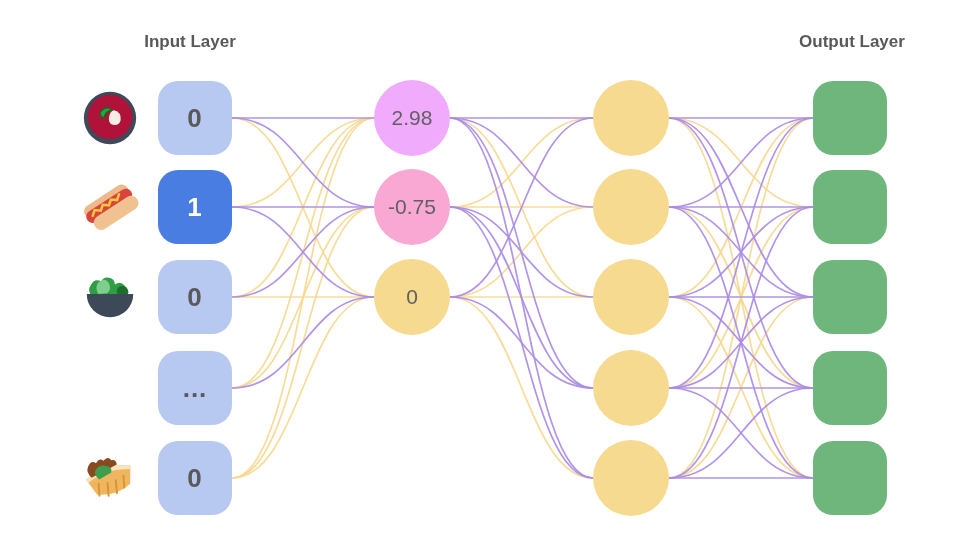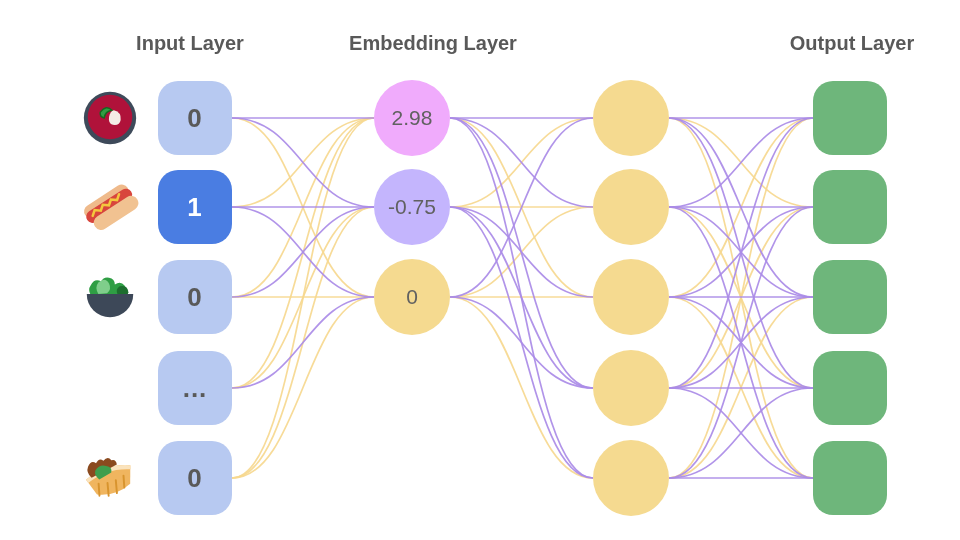--- a/index.html
+++ b/index.html
@@ -2,39 +2,38 @@
 <html><head>
 <meta charset="utf-8">
 <style>
   html,body{margin:0;padding:0;background:#ffffff;}
   .canvas{
     position:relative;width:960px;height:540px;background:#ffffff;
     font-family:"Liberation Sans", sans-serif;overflow:hidden;
   }
   .layer-heading{
     position:absolute;top:32px;transform:translateX(-50%);
-    font-size:20px;font-weight:bold;white-space:nowrap;margin:0;
+    font-size:17px;font-weight:bold;white-space:nowrap;margin:0;
   }
   #edge-svg{position:absolute;left:0;top:0;width:960px;height:540px;}
   .node{
     position:absolute;display:flex;align-items:center;justify-content:center;
     box-sizing:border-box;
   }
   .square{width:74px;height:74px;border-radius:20px;}
   .circle{width:76px;height:76px;border-radius:50%;}
   .input-label{font-size:26px;font-weight:bold;letter-spacing:1px;}
   .circle-label{font-size:21px;font-weight:normal;}
   .food-icon{position:absolute;width:62px;height:62px;}
 </style>
 </head>
 <body>
 
 <div class="canvas">
   <h2 class="layer-heading" style="left: 190px; color: rgb(89, 89, 89);">Input Layer</h2>
-  <h2 class="layer-heading" style="left: 433px; color: rgb(89, 89, 89);">Embedding Layer</h2>
   <h2 class="layer-heading" style="left: 852px; color: rgb(89, 89, 89);">Output Layer</h2>
 
   <svg id="edge-svg" viewBox="0 0 960 540" xmlns="http://www.w3.org/2000/svg">
       <path d="M 232 118 C 300.15999999999997 118, 305.84000000000003 297, 374 297" fill="none" stroke="#f6d88f" stroke-width="1.7" stroke-opacity="0.92"></path>
       <path d="M 232 207 C 300.15999999999997 207, 305.84000000000003 118, 374 118" fill="none" stroke="#f6d88f" stroke-width="1.7" stroke-opacity="0.92"></path>
       <path d="M 232 297 C 300.15999999999997 297, 305.84000000000003 118, 374 118" fill="none" stroke="#f6d88f" stroke-width="1.7" stroke-opacity="0.92"></path>
       <path d="M 232 297 C 300.15999999999997 297, 305.84000000000003 297, 374 297" fill="none" stroke="#f6d88f" stroke-width="1.7" stroke-opacity="0.92"></path>
       <path d="M 232 388 C 300.15999999999997 388, 305.84000000000003 118, 374 118" fill="none" stroke="#f6d88f" stroke-width="1.7" stroke-opacity="0.92"></path>
       <path d="M 232 388 C 300.15999999999997 388, 305.84000000000003 207, 374 207" fill="none" stroke="#f6d88f" stroke-width="1.7" stroke-opacity="0.92"></path>
       <path d="M 232 478 C 300.15999999999997 478, 305.84000000000003 118, 374 118" fill="none" stroke="#f6d88f" stroke-width="1.7" stroke-opacity="0.92"></path>
@@ -133,21 +132,21 @@
         <span class="input-label" style="color: rgb(89, 89, 89);">...</span>
       </div>
       <div class="node square" style="left: 158px; top: 441px; background: rgb(183, 201, 241);">
         <span class="input-label" style="color: rgb(89, 89, 89);">0</span>
       </div>
     </div>
   <div id="embedding-col">
       <div class="node circle" style="left: 374px; top: 80px; background: #f0abfc;">
         <span class="circle-label" style="color: rgb(97, 97, 97);">2.98</span>
       </div>
-      <div class="node circle" style="left: 374px; top: 169px; background: #c4b5fd;">
+      <div class="node circle" style="left: 374px; top: 169px; background: #f9a8d4;">
         <span class="circle-label" style="color: rgb(97, 97, 97);">-0.75</span>
       </div>
       <div class="node circle" style="left: 374px; top: 259px; background: rgb(245, 218, 144);">
         <span class="circle-label" style="color: rgb(97, 97, 97);">0</span>
       </div>
     </div>
   <div id="hidden-col">
       <div class="node circle" style="left: 593px; top: 80px; background: rgb(245, 218, 144);"></div>
       <div class="node circle" style="left: 593px; top: 169px; background: rgb(245, 218, 144);"></div>
       <div class="node circle" style="left: 593px; top: 259px; background: rgb(245, 218, 144);"></div>

